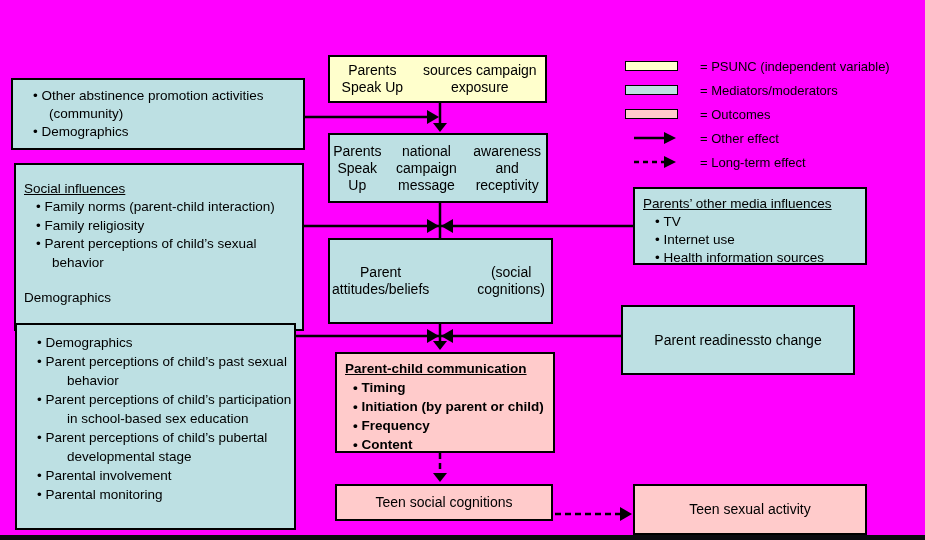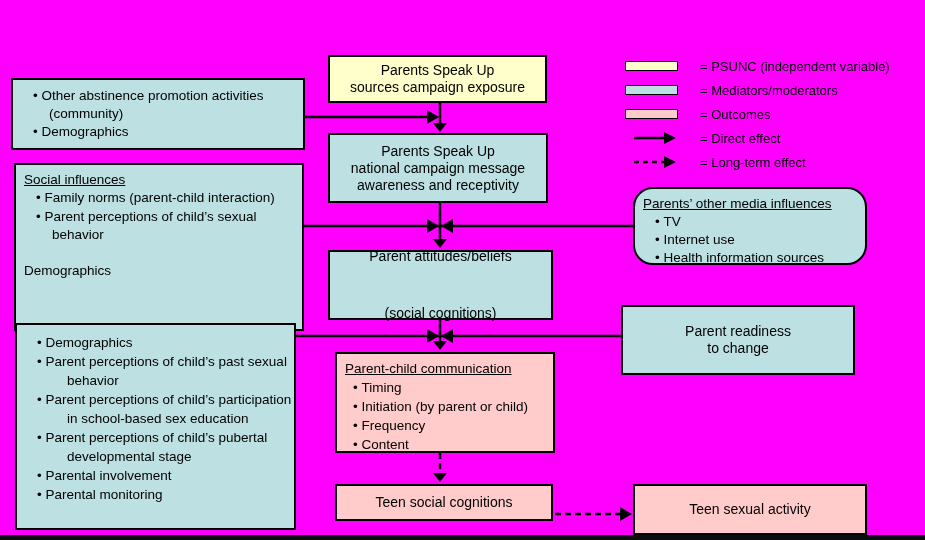--- a/index.html
+++ b/index.html
@@ -12,34 +12,34 @@
   .box{
     position:absolute;
     border:2px solid var(--border,#000);
     box-sizing:border-box;
     font-size:13.5px;
     line-height:18px;
   }
   .fill-psunc{background:var(--psunc,#FFFFCC);}
   .fill-mediator{background:var(--mediator,#BDE0E3);}
   .fill-outcome{background:var(--outcome,#FFCBCB);}
-  .centered{display:flex;flex-direction:column;justify-content:center;align-items:center;text-align:center;}
+  .centered{display:flex;flex-direction:row;justify-content:center;align-items:center;text-align:center;}
   .centered .ln{line-height:17px;font-size:14px;}
 
   
   .b-exposure{left:328px;top:55px;width:219px;height:48px;}
   .b-awareness{left:328px;top:133px;width:220px;height:70px;}
-  .b-attitudes{left:328px;top:250px;width:225px;height:70px;gap:40px;}
-  .b-communication{left:335px;top:352px;width:220px;height:101px;padding:5px 6px 0 8px;}
+  .b-attitudes{left:328px;top:238px;width:225px;height:86px;gap:40px;}
+  .b-communication{left:335px;top:352px;width:220px;height:101px;padding:5px 6px 0 8px;font-weight:bold;}
   .b-teen-social{left:335px;top:484px;width:218px;height:37px;}
   .b-teen-sexual{left:633px;top:484px;width:234px;height:51px;}
   .b-left-top{left:11px;top:78px;width:294px;height:72px;padding:7px 4px 15px 8px;}
-  .b-social{left:14px;top:163px;width:290px;height:168px;padding:5px 2px 0 8px;}
+  .b-social{left:14px;top:163px;width:290px;height:168px;padding:14px 2px 0 8px;}
   .b-left-bottom{left:15px;top:323px;width:281px;height:207px;padding:8px 2px 0 8px;}
-  .b-media{left:633px;top:187px;width:234px;height:78px;padding:5px 4px 0 8px;border-radius:20px;}
+  .b-media{left:633px;top:187px;width:234px;height:78px;padding:5px 4px 0 8px;}
   .b-readiness{left:621px;top:305px;width:234px;height:70px;}
 
   .box-title{text-decoration:underline;line-height:19px;}
   ul.blist{list-style:none;margin:0;padding:0;}
   ul.blist li{line-height:18px;padding-left:28px;text-indent:-16px;}
   ul.blist li::before{content:"\2022\00a0";}
   .b-left-bottom ul.blist li{line-height:19px;padding-left:42px;text-indent:-30px;}
   .b-communication ul.blist li{line-height:19px;padding-left:20px;text-indent:-12px;}
   .b-social ul.blist li{line-height:18.5px;}
   .social-footer{margin-top:17px;line-height:18px;}
@@ -124,21 +124,21 @@
     </div>
     <div class="legend-label">= Outcomes</div>
   </div>
   <div class="legend-row">
     <div class="legend-arrow-cell">
       <svg width="46" height="14">
         <line x1="2" y1="7" x2="33" y2="7" stroke="#000" stroke-width="2.5"></line>
         <polygon points="32,1 32,13 44,7" fill="#000"></polygon>
       </svg>
     </div>
-    <div class="legend-label">= Direct effect</div>
+    <div class="legend-label">= Other effect</div>
   </div>
   <div class="legend-row">
     <div class="legend-arrow-cell">
       <svg width="46" height="14">
         <line x1="2" y1="7" x2="33" y2="7" stroke="#000" stroke-width="2.5" stroke-dasharray="5,4"></line>
         <polygon points="32,1 32,13 44,7" fill="#000"></polygon>
       </svg>
     </div>
     <div class="legend-label">= Long-term effect</div>
   </div>
@@ -181,20 +181,21 @@
   <ul class="blist">
     <li>Other abstinence promotion activities (community)</li>
     <li>Demographics</li>
   </ul>
 </div>
 
 <div class="box fill-mediator b-social">
   <div class="box-title">Social influences</div>
   <ul class="blist">
     <li>Family norms (parent-child interaction)</li>
+    <li>Family religiosity</li>
     <li>Parent perceptions of child’s sexual behavior</li>
   </ul>
   <div class="social-footer">Demographics</div>
 </div>
 
 <div class="box fill-mediator b-left-bottom">
   <ul class="blist">
     <li>Demographics</li>
     <li>Parent perceptions of child’s past sexual behavior</li>
     <li>Parent perceptions of child’s participation in school-based sex education</li>

